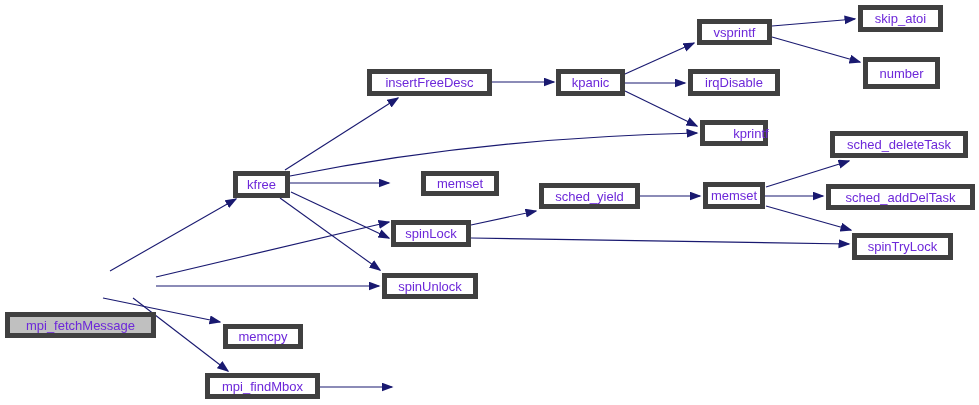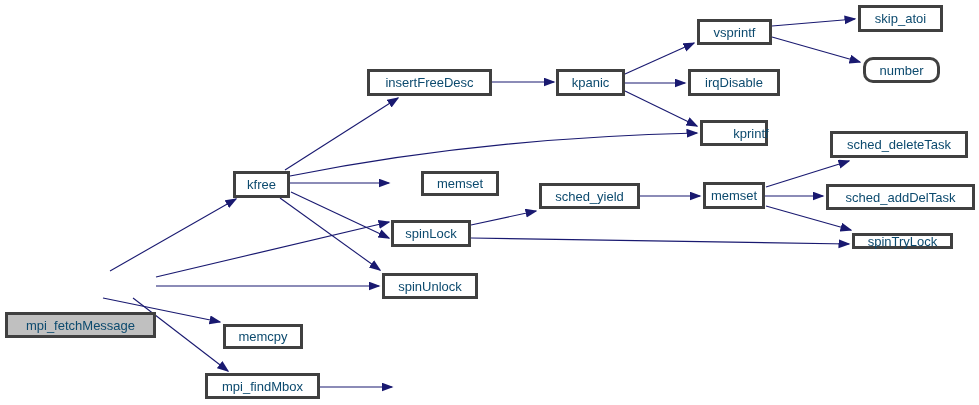--- a/index.html
+++ b/index.html
@@ -17,23 +17,23 @@
   }
   svg.edges {
     position: absolute;
     left: 0; top: 0;
     width: 979px;
     height: 405px;
   }
   .node {
     position: absolute;
     box-sizing: border-box;
-    border: 3px solid #404040;
+    border: 5px solid #404040;
     background: #ffffff;
-    color: #0c4a6e;
+    color: #6d28d9;
     font-size: 13px;
     display: flex;
     align-items: center;
     justify-content: center;
     white-space: nowrap;
     cursor: pointer;
   }
   .node.root {
     background: #c0c0c0;
     margin-top: 40px;
@@ -90,21 +90,21 @@
       </div>
       <div class="node" style="left: 556px; top: 69px; width: 69px; height: 27px;">
         <span>kpanic</span>
       </div>
       <div class="node" style="left: 697px; top: 19px; width: 75px; height: 26px;">
         <span>vsprintf</span>
       </div>
       <div class="node" style="left: 858px; top: 5px; width: 85px; height: 27px;">
         <span>skip_atoi</span>
       </div>
-      <div class="node" style="left: 863px; top: 57px; width: 77px; height: 26px; border-radius: 10px;">
+      <div class="node" style="left: 863px; top: 57px; width: 77px; height: 32px;">
         <span>number</span>
       </div>
       <div class="node" style="left: 688px; top: 69px; width: 92px; height: 27px;">
         <span>irqDisable</span>
       </div>
       <div class="node" style="left: 700px; top: 120px; width: 68px; height: 26px; padding-left: 34px;">
         <span>kprintf</span>
       </div>
       <div class="node" style="left: 391px; top: 171px; width: 78px; height: 25px; margin-left: 30px;">
         <span>memset</span>
@@ -114,21 +114,21 @@
       </div>
       <div class="node" style="left: 703px; top: 182px; width: 62px; height: 27px;">
         <span>memset</span>
       </div>
       <div class="node" style="left: 830px; top: 131px; width: 138px; height: 27px; align-items: center;">
         <span>sched_deleteTask</span>
       </div>
       <div class="node" style="left: 826px; top: 184px; width: 149px; height: 26px;">
         <span>sched_addDelTask</span>
       </div>
-      <div class="node" style="left: 852px; top: 233px; width: 101px; height: 16px;">
+      <div class="node" style="left: 852px; top: 233px; width: 101px; height: 27px;">
         <span>spinTryLock</span>
       </div>
       <div class="node" style="left: 391px; top: 220px; width: 80px; height: 27px;">
         <span>spinLock</span>
       </div>
       <div class="node" style="left: 382px; top: 273px; width: 96px; height: 26px;">
         <span>spinUnlock</span>
       </div>
       <div class="node" style="left: 223px; top: 324px; width: 80px; height: 25px;">
         <span>memcpy</span>

